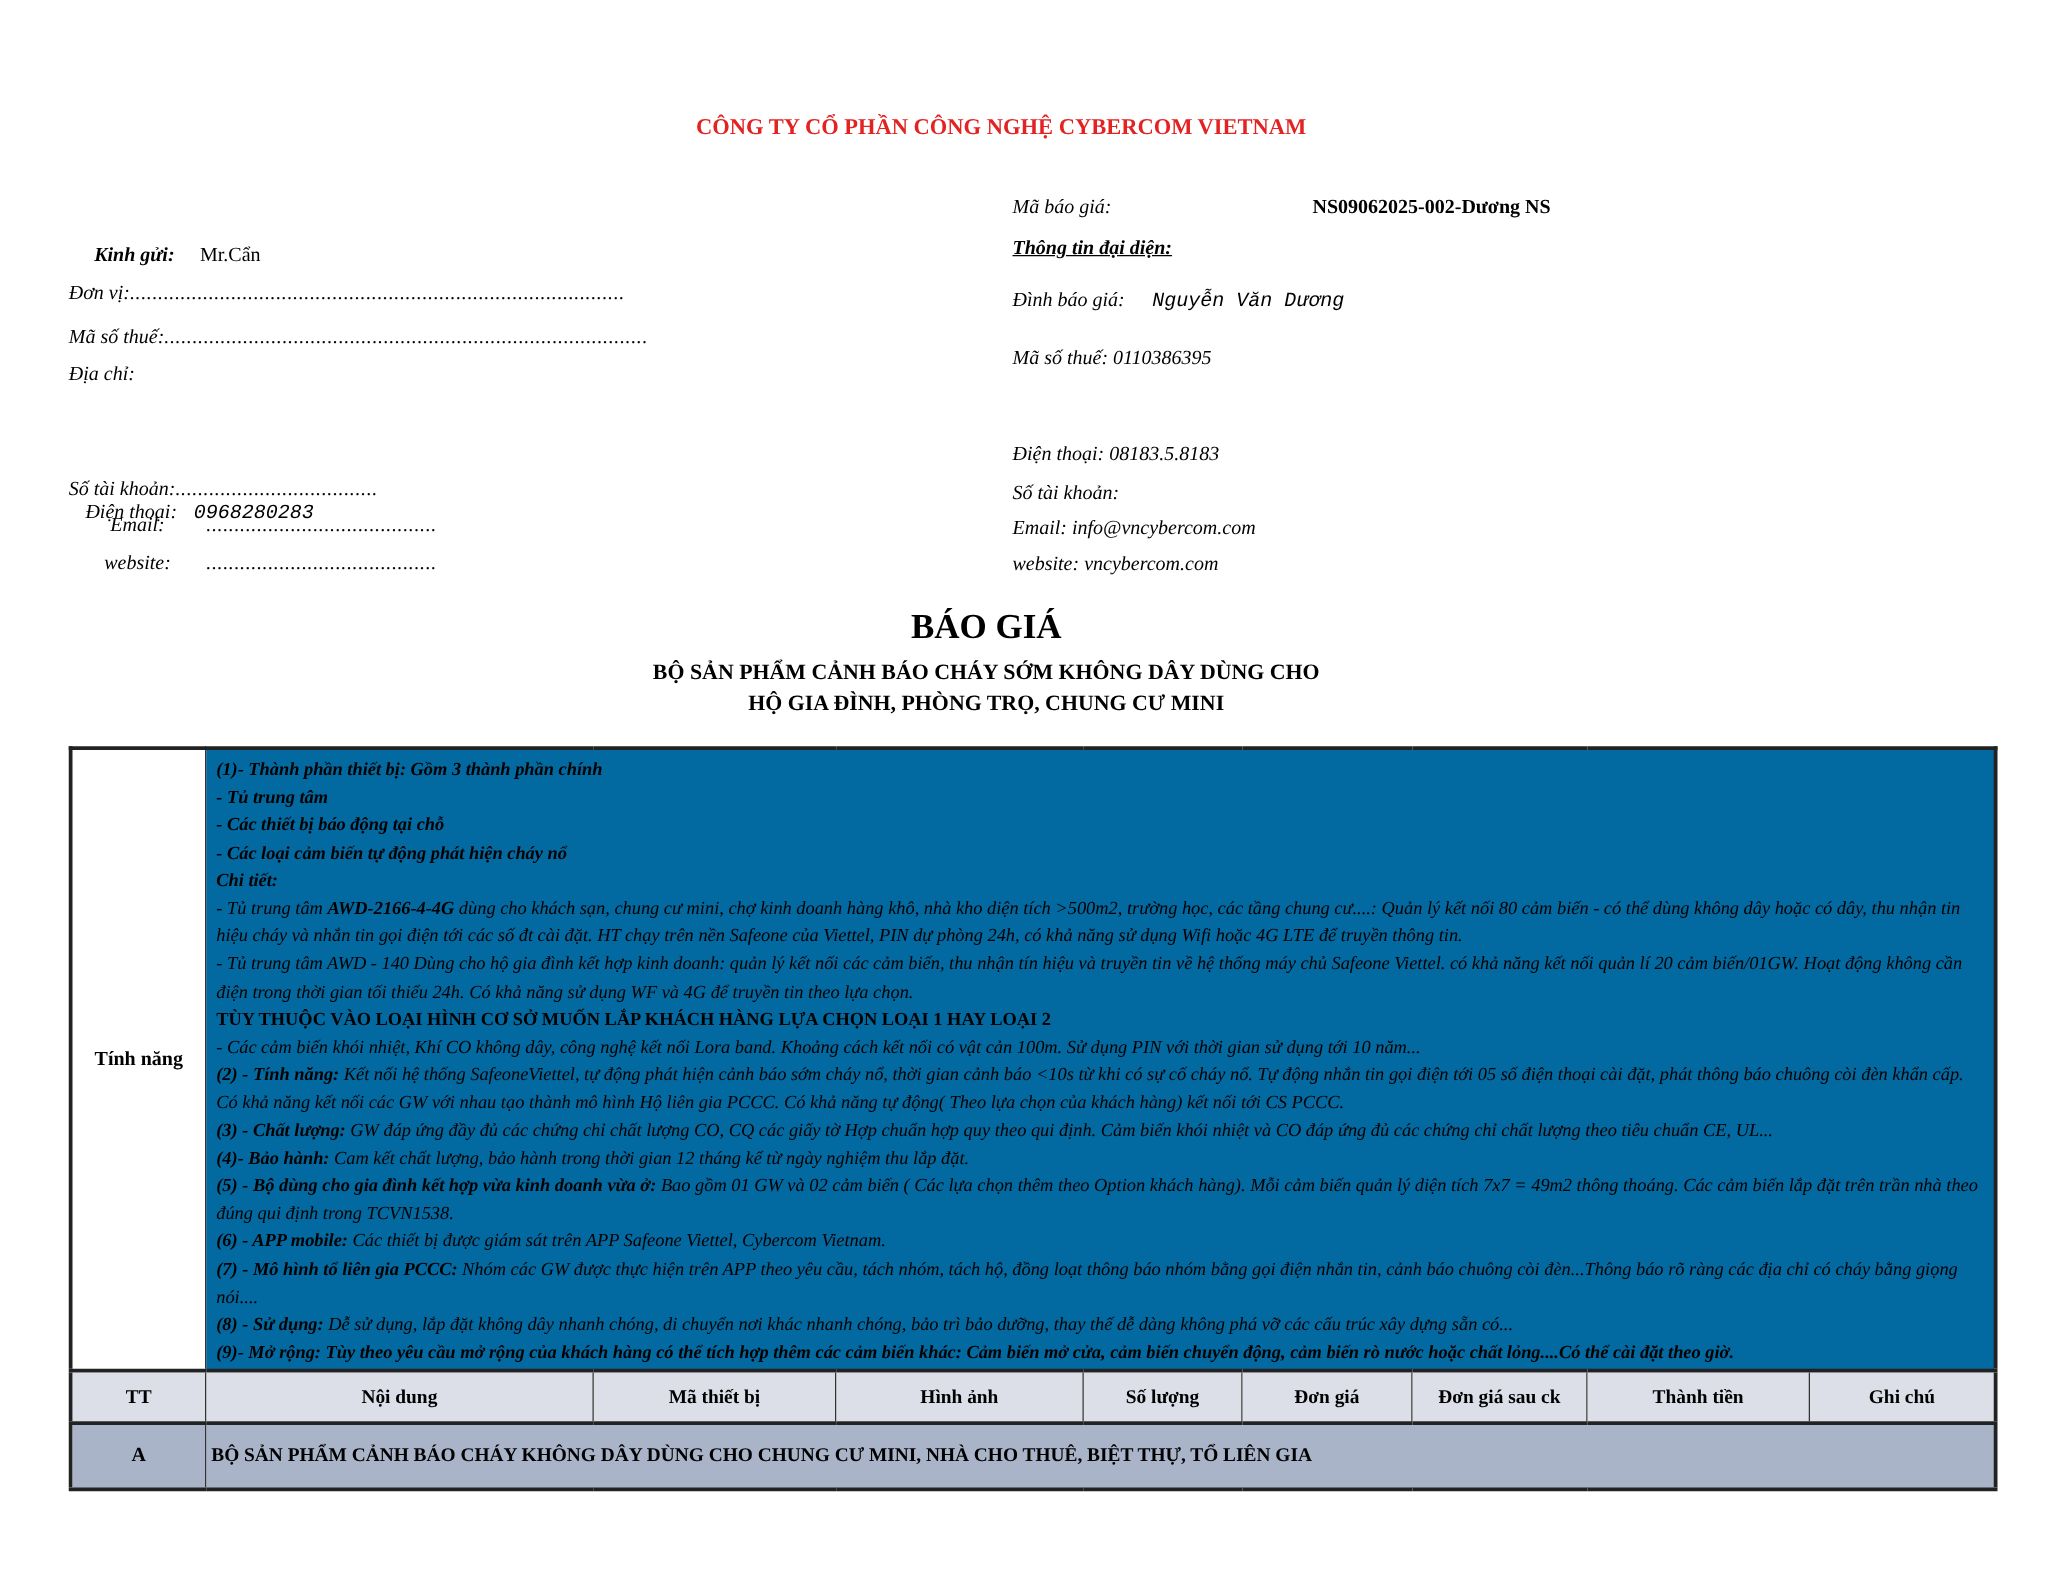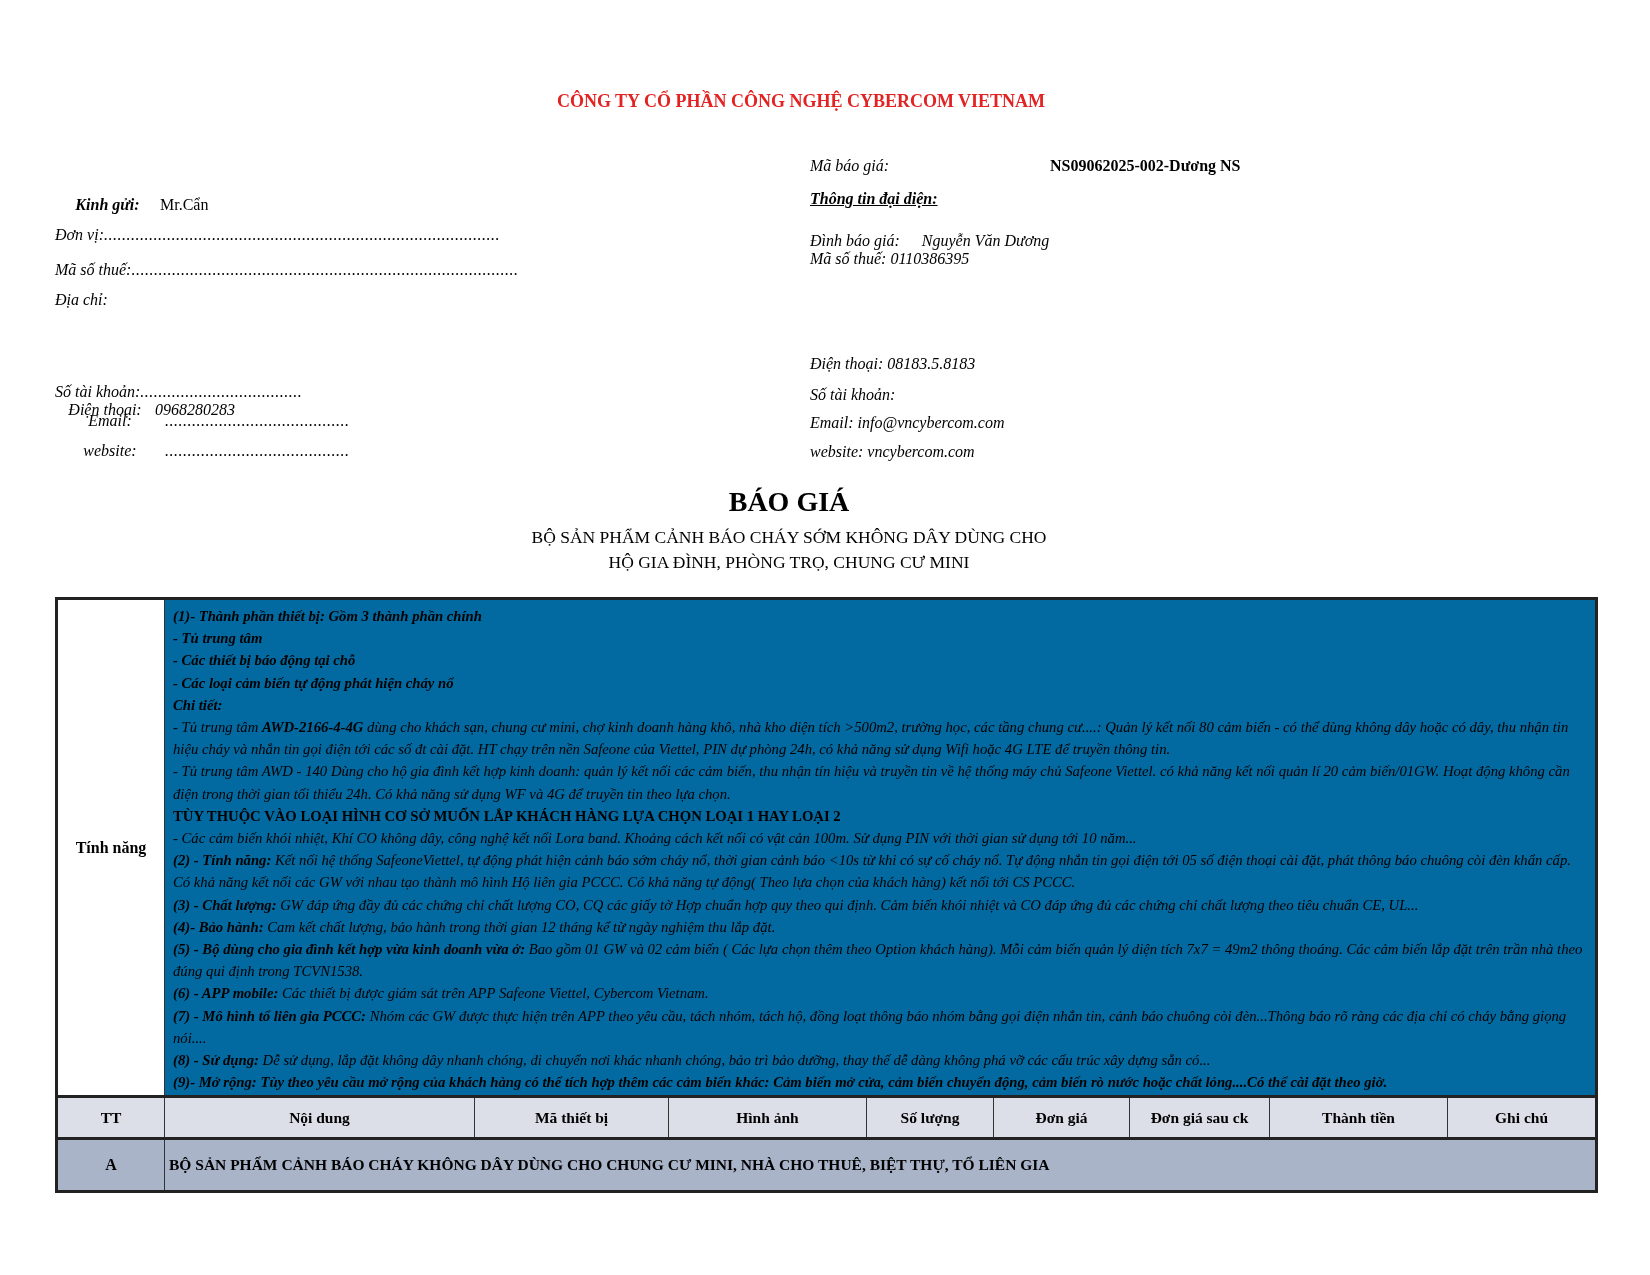--- a/index.html
+++ b/index.html
@@ -12,30 +12,30 @@
   .company{left:12px;top:88px;width:1578px;text-align:center;line-height:26px;}
   .company .vn{color:#e32222;font-weight:bold;font-size:18px;}
   .company .en{color:#2e5fa3;font-weight:bold;font-size:18px;}
   
   .contact{font-size:16px;}
   .contact .row{position:absolute;white-space:nowrap;}
   .lbl{font-style:italic;}
   .lbl-b{font-style:italic;font-weight:bold;}
   .dots{font-style:italic;letter-spacing:.5px;}
   .val-up{font-style:normal;}
-  .val-it{font-style:italic;}
+  .val-it{font-style:italic;font-family:Liberation Mono, monospace;}
   .u{text-decoration:underline;}
   .inb{display:inline-block;}
   .w105{width:105px;}
   .w100{width:100px;}
   .w110{width:110px;}
   .wrap2{white-space:normal;width:735px;line-height:29px;}
   
   .quote-title{left:0;top:486px;width:1578px;text-align:center;font-weight:bold;font-size:28px;}
-  .quote-sub{left:0;width:1578px;text-align:center;font-weight:normal;font-size:17.5px;}
+  .quote-sub{left:0;width:1578px;text-align:center;font-weight:bold;font-size:17.5px;}
   
   table.main{
     position:absolute;left:55px;top:597px;width:1540px;
     border-collapse:collapse;table-layout:fixed;
     border:3px solid #222;
   }
   table.main td, table.main th{border:1.5px solid #333;vertical-align:middle;overflow:hidden;}
   tr.features-row{height:476px;}
   td.feat-label{font-weight:bold;text-align:center;font-size:16px;background:#fff;}
   td.feat-body{vertical-align:top;padding:5px 8px 2px 8px;background:#0369a1;}
@@ -89,21 +89,21 @@
 <div class="abs contact" style="left:810px;top:150px;width:800px;height:330px;">
   <div class="row" style="top:7px;">
     <span class="lbl inb" style="width:240px;">Mã báo giá:</span><span class="val-up" style="font-weight:bold;">NS09062025-002-Dương NS</span>
   </div>
   <div class="row" style="top:40px;">
     <span class="lbl-b u">Thông tin đại diện:</span>
   </div>
   <div class="row" style="top:82px;">
     <span class="lbl">Đình báo giá:</span><span class="val-it" style="margin-left:22px;">Nguyễn Văn Dương</span>
   </div>
-  <div class="row" style="top:100px;">
+  <div class="row" style="top:128px;">
     <span class="lbl">Mã số thuế: 0110386395</span>
   </div>
   <div class="row" style="top:205px;">
     <span class="lbl">Điện thoại: 08183.5.8183</span>
   </div>
   <div class="row" style="top:236px;">
     <span class="lbl">Số tài khoản:</span>
   </div>
   <div class="row" style="top:264px;">
     <span class="lbl">Email: info@vncybercom.com</span>

